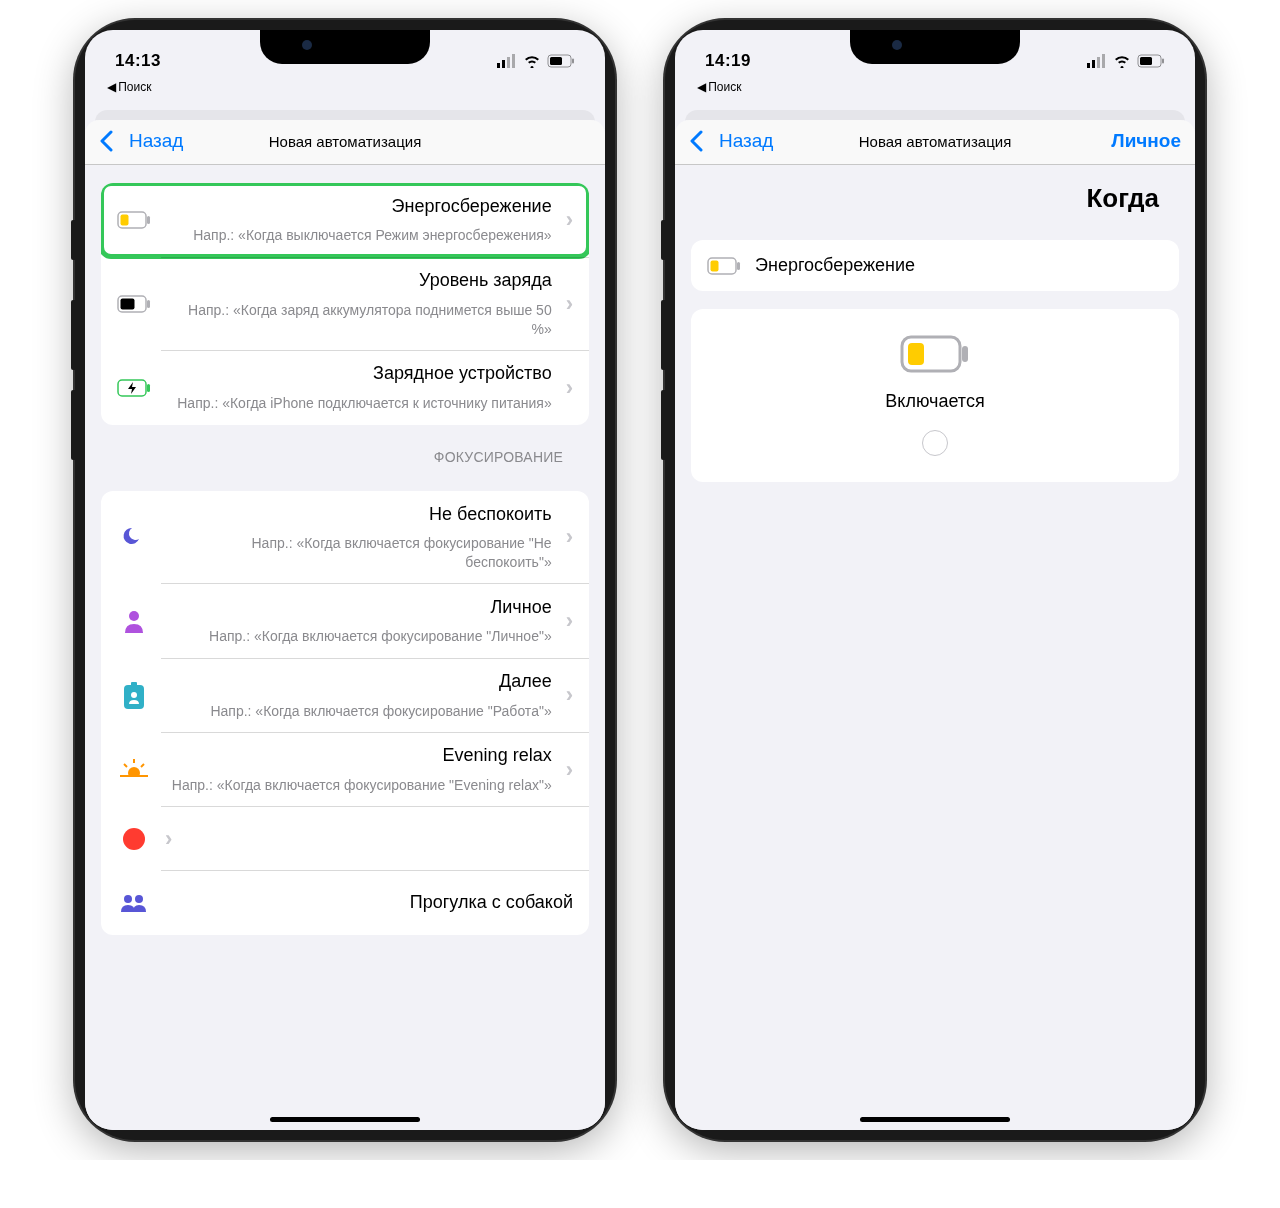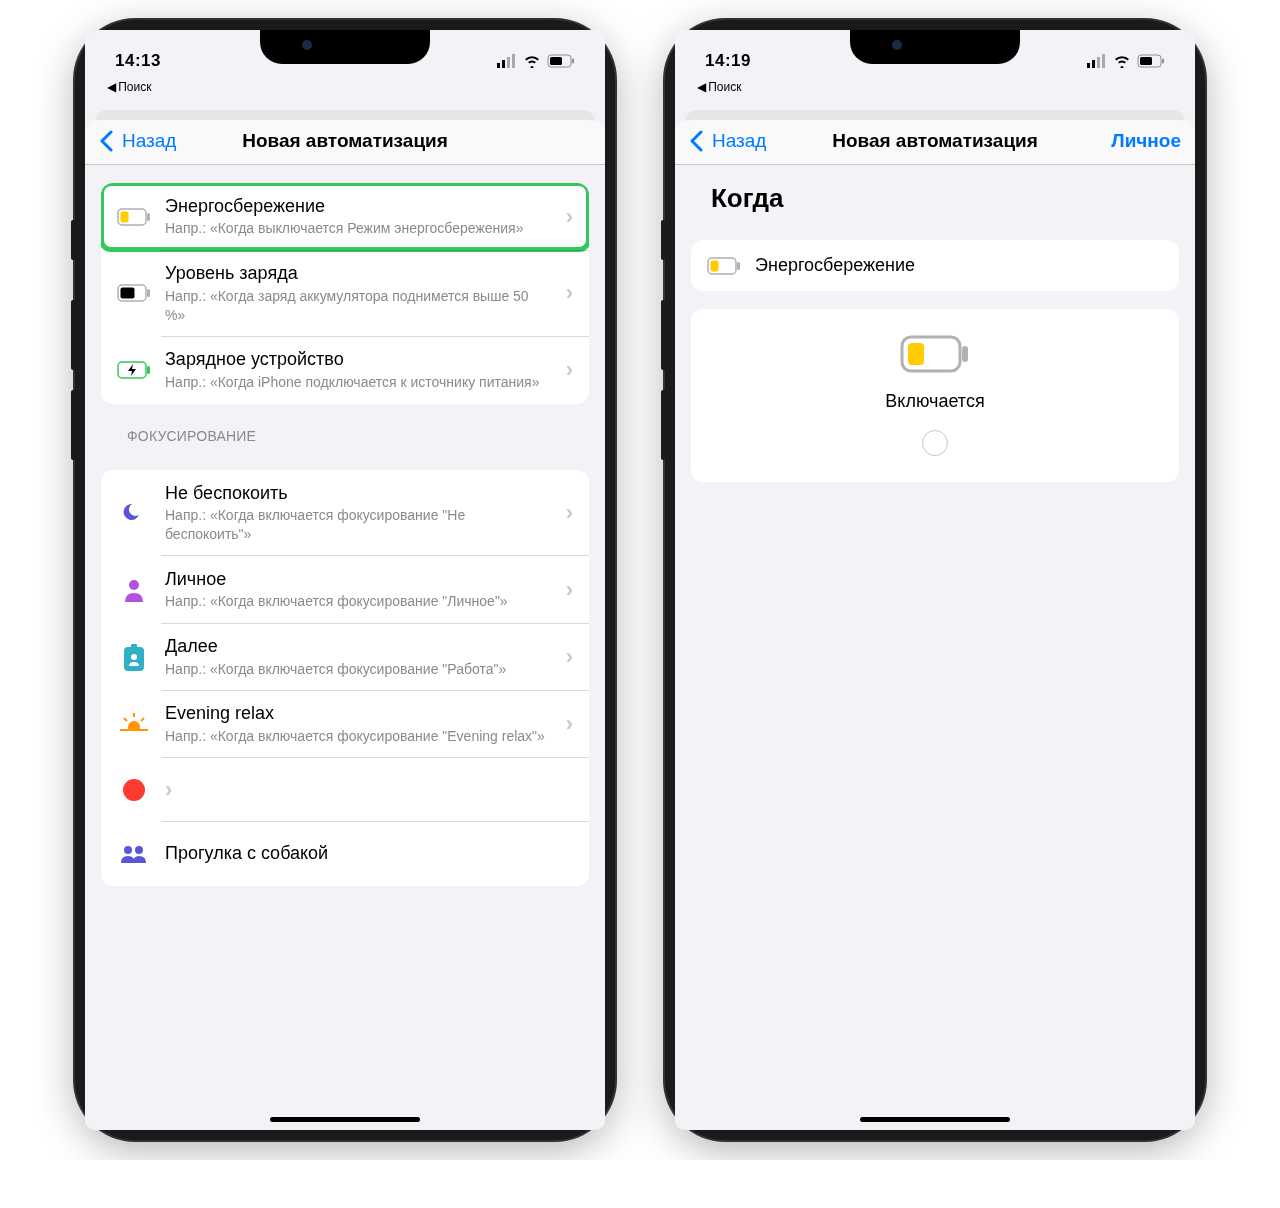--- a/index.html
+++ b/index.html
@@ -1,42 +1,42 @@
 <!DOCTYPE html>
 <html><head>
   <meta charset="utf-8">
   <style>
     * { margin: 0; padding: 0; box-sizing: border-box; font-family: -apple-system, 'Helvetica Neue', Helvetica, Arial, sans-serif; -webkit-font-smoothing: antialiased; }
     body { background: #fff; display: flex; gap: 50px; padding: 20px; justify-content: center; }
     .phone { width: 540px; height: 1120px; background: #1a1a1a; border-radius: 60px; padding: 10px; box-shadow: 0 0 0 2px #333, 0 10px 40px rgba(0,0,0,.3); position: relative; }
     .phone::before { content: ''; position: absolute; left: -4px; top: 200px; width: 4px; height: 40px; background: #1a1a1a; border-radius: 2px 0 0 2px; }
     .phone::after { content: ''; position: absolute; left: -4px; top: 280px; width: 4px; height: 70px; background: #1a1a1a; border-radius: 2px 0 0 2px; box-shadow: 0 90px 0 #1a1a1a; }
-    .screen { width: 100%; height: 100%; background: #f2f2f7; border-radius: 10px; overflow: hidden; position: relative; }
+    .screen { width: 100%; height: 100%; background: #f2f2f7; border-radius: 28px; overflow: hidden; position: relative; }
     .notch { position: absolute; top: 0; left: 50%; transform: translateX(-50%); width: 170px; height: 34px; background: #000; border-radius: 0 0 22px 22px; z-index: 10; }
     .notch::after { content: ''; position: absolute; top: 10px; left: 42px; width: 10px; height: 10px; background: #1a2a44; border-radius: 50%; }
     .status-bar { display: flex; justify-content: space-between; align-items: center; padding: 14px 30px 2px; height: 50px; color: #000; font-weight: 600; }
     .status-time { font-size: 17px; letter-spacing: .5px; }
     .status-icons { display: flex; gap: 6px; align-items: center; }
     .breadcrumb { font-size: 12px; color: #000; padding: 0 22px 4px; display: flex; align-items: center; gap: 2px; }
     .nav-bar { background: rgba(249,249,249,.94); border-bottom: .5px solid rgba(0,0,0,.2); padding: 10px 14px 12px; display: flex; align-items: center; justify-content: space-between; position: relative; }
-    .nav-back { color: #007aff; font-size: 19px; display: flex; align-items: center; gap: 9px; }
-    .nav-title { font-size: 19px; font-weight: 700; position: absolute; left: 50%; transform: translateX(-50%); white-space: nowrap; }
+    .nav-back { color: #007aff; font-size: 19px; display: flex; align-items: center; gap: 16px; }
+    .nav-title { font-size: 15px; font-weight: 400; position: absolute; left: 50%; transform: translateX(-50%); white-space: nowrap; }
     .nav-next { color: #007aff; font-size: 19px; font-weight: 600; }
     .sheet-under { position: absolute; top: 80px; left: 10px; right: 10px; height: 30px; background: #e5e5ea; border-radius: 12px 12px 0 0; }
     .sheet { position: absolute; top: 90px; left: 0; right: 0; bottom: 0; background: #f2f2f7; border-radius: 14px 14px 0 0; overflow: hidden; }
-    .content { padding: 0; overflow-y: auto; height: calc(100% - 50px); }
+    .content { padding: 0; overflow-y: auto; height: calc(100% - 50px); text-align: right; }
     .section { margin: 18px 16px 0; background: #fff; border-radius: 12px; overflow: hidden; }
     .section-header { font-size: 14px; color: #8a8a8e; padding: 24px 42px 8px; text-transform: uppercase; letter-spacing: .2px; }
     .row { display: flex; align-items: center; padding: 12px 16px; gap: 14px; position: relative; min-height: 64px; }
     .row.highlighted { outline: 5px solid #34c759; outline-offset: -3px; border-radius: 10px; }
     .row:not(:last-child)::after { content: ''; position: absolute; left: 60px; right: 0; bottom: 0; height: .5px; background: rgba(0,0,0,.15); }
     .row-icon { width: 34px; min-width: 34px; display: flex; justify-content: center; align-items: center; }
     .row-text { flex: 1; }
     .row-title { font-size: 18px; color: #000; line-height: 1.3; }
-    .row-sub { font-size: 14px; color: #8a8a8e; line-height: 1.35; margin-top: 1px; }
+    .row-sub { font-size: 14px; color: #8a8a8e; line-height: 1.35; margin-top: 8px; }
     .chevron { color: #c7c7cc; font-size: 22px; font-weight: 600; }
     .page-title { font-size: 26px; font-weight: 700; padding: 18px 36px 8px; }
     .pill-row { display: flex; align-items: center; padding: 14px 16px; gap: 14px; }
     .option-grid { display: flex; gap: 0; flex-direction: column; }
     .option { flex: 1; display: flex; flex-direction: column; align-items: center; gap: 18px; padding: 26px 10px 26px; position: relative; }
     .option.highlighted { outline: 5px solid #34c759; outline-offset: -3px; }
     .option-label { font-size: 18px; color: #000; }
     .radio { width: 26px; height: 26px; border-radius: 50%; border: 1.5px solid #c7c7cc; display: flex; align-items: center; justify-content: center; }
     .radio.selected { background: #007aff; border-color: #007aff; }
     .radio.selected::after { content: '✓'; color: #fff; font-size: 16px; font-weight: bold; }

